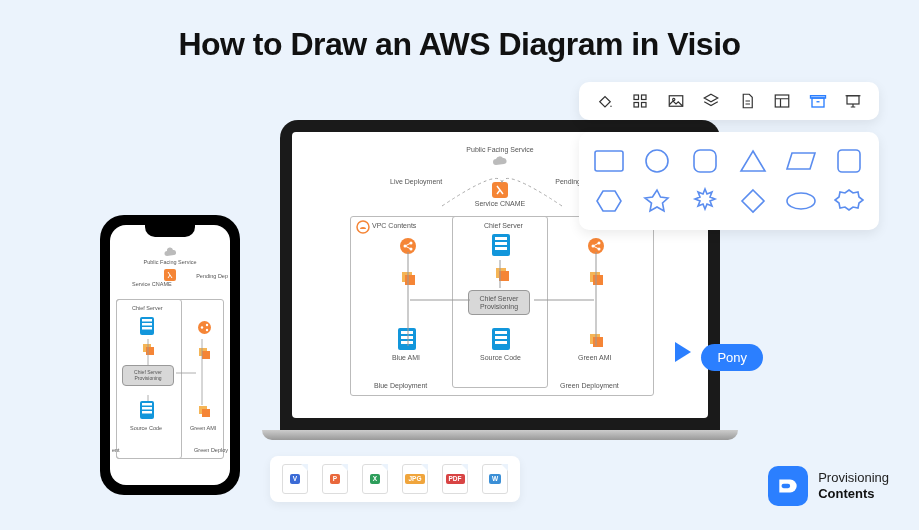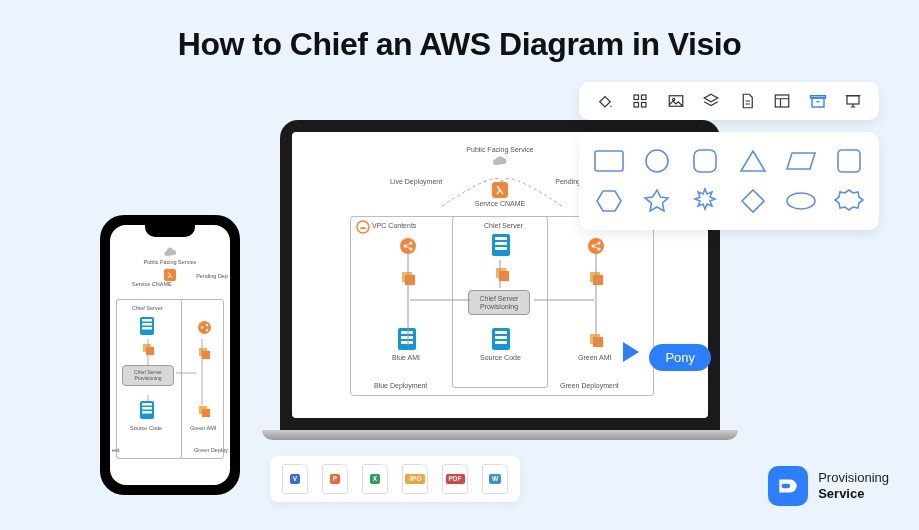--- a/index.html
+++ b/index.html
@@ -111,21 +111,21 @@
       justify-items: center;
     }
     .shape-slot {
       width: 36px; height: 30px;
       display: flex; align-items: center; justify-content: center;
     }
     .shape-slot svg { stroke: #5b8def; fill: none; stroke-width: 1.6; }
     
     .cursor-group {
       position: absolute;
-      left: 623px;
+      left: 675px;
       top: 342px;
       z-index: 6;
     }
     .cursor-tri {
       width: 0; height: 0;
       border-left: 16px solid #2b7fff;
       border-top: 10px solid transparent;
       border-bottom: 10px solid transparent;
       display: inline-block;
     }
@@ -210,21 +210,21 @@
       border: 1px solid #999;
       border-radius: 4px;
       text-align: center;
       padding: 4px 2px;
       line-height: 1.1;
     }
   </style>
 </head>
 <body>
 
-<h1 class="title">How to Chief an AWS Diagram in Visio</h1>
+<h1 class="title">How to Draw an AWS Diagram in Visio</h1>
 
 <div class="tool-panel">
   <div class="tool-row">
     <span class="tool-icon">
       <svg width="18" height="18" viewBox="0 0 24 24" fill="none" stroke="#333" stroke-width="1.6">
           <path d="M5 13l7-7 7 7-7 7z"></path>
           <path d="M19 19h2"></path>
         </svg>
     </span>
     <span class="tool-icon">
@@ -531,15 +531,15 @@
 
 <div class="brand">
   <div class="brand-logo">
     <svg width="26" height="26" viewBox="0 0 24 24">
         <path d="M4 6h10a6 6 0 010 12H4z" fill="#fff"></path>
         <rect x="6" y="10" width="8" height="4" rx="2" fill="#2b7fff"></rect>
       </svg>
   </div>
   <div class="brand-text">
     <div class="brand-line1">Provisioning</div>
-    <div class="brand-line2">Service</div>
+    <div class="brand-line2">Contents</div>
   </div>
 </div>
 
 </body></html>

